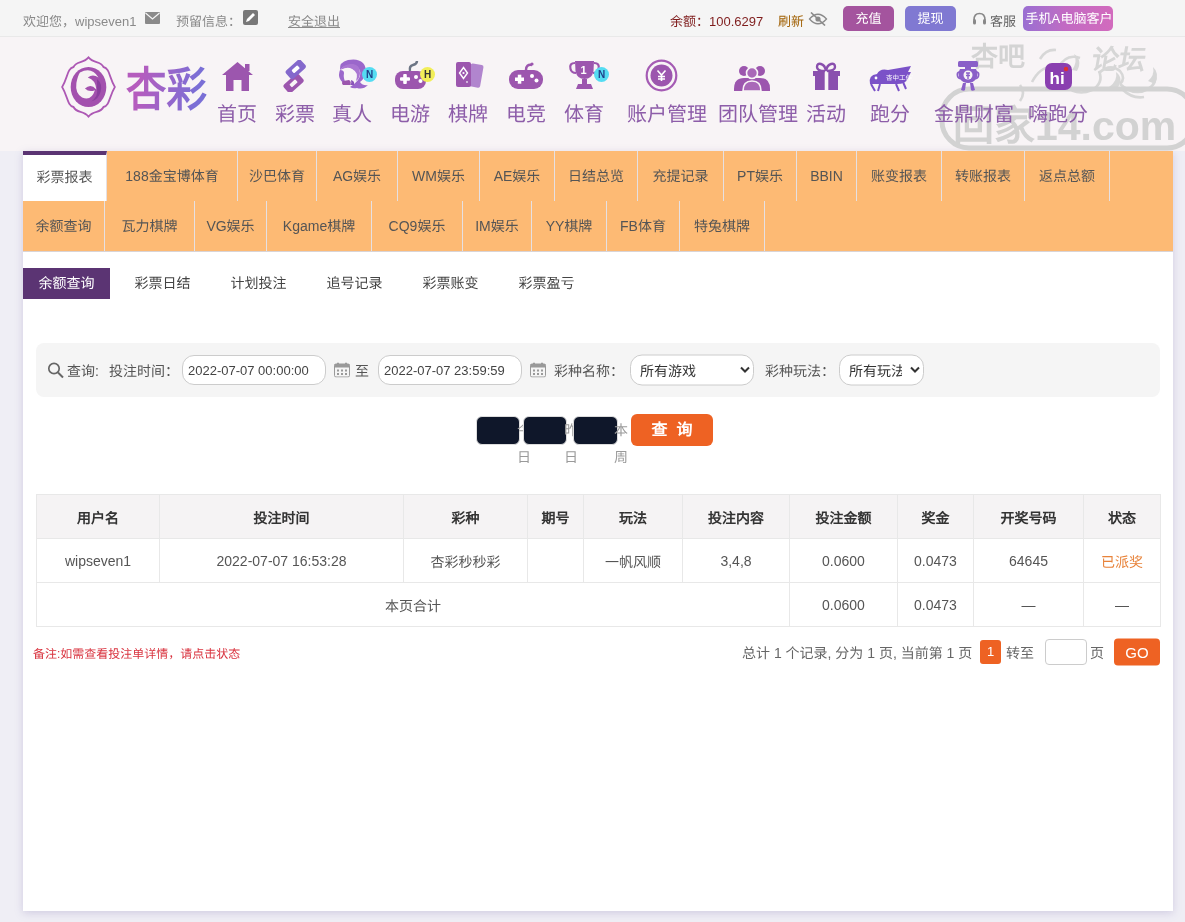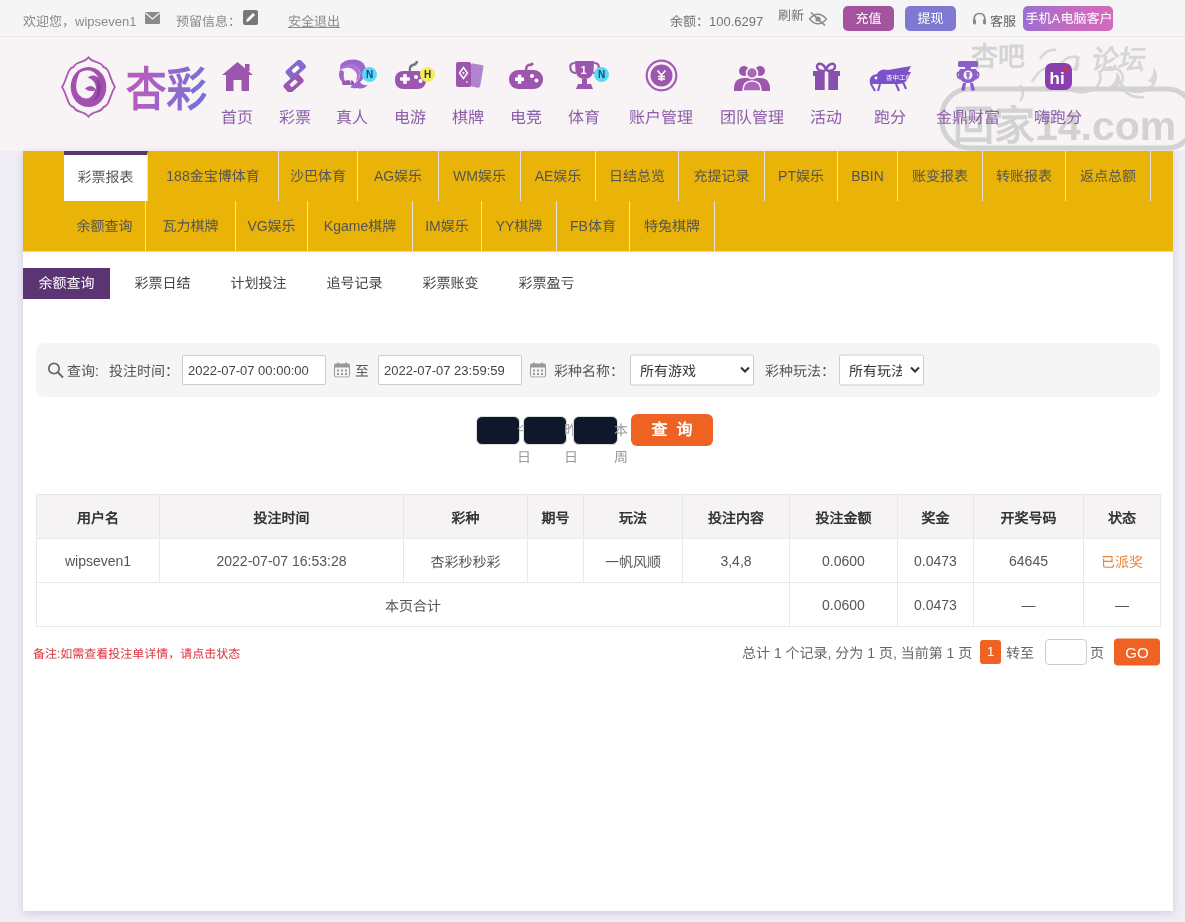--- a/index.html
+++ b/index.html
@@ -14,42 +14,42 @@
   color:#fff !important; font-size:13px; top:6px; }
 .btn-cz { background:#a4549e; left:843px; width:51px; }
 .btn-tx { background:#8079d2; left:905px; width:51px; }
 .btn-app { background:linear-gradient(90deg,#9a6fd2,#cc6cbe); left:1023px; width:57px;}
 .btn-pc { background:linear-gradient(90deg,#c06ac4,#d26bbd); left:1060px; width:53px; }
 
 .header { height:114px; background:#f8f4f6; position:relative; }
 .wm { position:absolute; left:0; top:0; width:1185px; height:114px; overflow:hidden; z-index:1;padding-left:24px; }
 .nav-item { position:absolute; top:20px; z-index:2; text-align:center; }
 .nav-item .ic { height:35px; display:flex; align-items:flex-end; justify-content:center; position:relative;}
-.nav-item .tx { font-size:16px; color:#8d5da9; margin-top:12px; white-space:nowrap; }
+.nav-item .tx { font-size:20px; color:#8d5da9; margin-top:6px; white-space:nowrap; }
 .badge { position:absolute; top:10px; right:9px; width:15px; height:15px; border-radius:50%;
   background:#55dcf2; color:#1f3f88; font-size:10px; font-weight:bold; text-align:center; line-height:15px; z-index:3;}
 .badge-h { background:#f2ee58; color:#333; }
 
 .panel { width:1150px; margin-left:23px; background:#fff; height:760px; position:relative;
   box-shadow:0 2px 8px rgba(130,115,175,.28); }
 
-.tabs { background:#eab308; border-bottom:1px solid #d9d4d6; font-size:14px; color:#555;padding-left:41px; }
+.tabs { background:#fdba74; border-bottom:1px solid #d9d4d6; font-size:14px; color:#555; }
 .trow { display:flex; }
 .tab { height:50px; line-height:50px; border-right:1px solid #e6e0e2; white-space:nowrap;
   text-align:center; overflow:hidden; }
 .tab.act { background:#fff; border-top:4px solid #5b3473; line-height:45px; }
 
 .subtabs { display:flex; padding-top:16px; background:#fff; }
 .stab { width:87px; height:31px; line-height:31px; text-align:center; font-size:14px; color:#444; margin-right:9px;}
 .stab.act { background:#5b3473; color:#fff; }
 
 .filter { margin:44px 0 0 13px; background:#f5f5f5; border-radius:8px; height:54px; width:1124px;
   position:relative; font-size:14px; color:#555; }
 .filter span, .filter svg, .filter input, .filter select { position:absolute; top:50%; transform:translateY(-50%); }
-.inp { height:30px; border:1px solid #ccc; border-radius:2px; background:#fff; font-size:13px; color:#444;
+.inp { height:30px; border:1px solid #ccc; border-radius:12px; background:#fff; font-size:13px; color:#444;
   font-family:"Liberation Sans",sans-serif; padding:0 5px; }
 select.inp { height:31px; font-size:14px; color:#333; }
 .cal { width:16px; height:15px; display:inline-block; }
 
 .qrow { position:relative; height:32px; margin-top:17px; }
 .qrow > * { position:absolute; top:0; }
 .qbtn { width:44px; height:29px; line-height:27px; text-align:center; border:1px solid #ddd; border-radius:6px;
   color:#9a9a9a; font-size:14px; background:#0f172a; top:2px;padding-left:40px;}
 .search-btn { width:82px; height:32px; line-height:32px; text-align:center; background:#ee6223; color:#fff;
   font-size:16px; border-radius:6px; letter-spacing:9px; text-indent:9px; font-weight:bold;}
@@ -78,22 +78,22 @@
   <svg style="left:145px;top:12px;" width="15" height="12" viewBox="0 0 15 12">
       <rect width="15" height="12" rx="1" fill="#8a8a8a"></rect>
       <path d="M0.5 1 L7.5 7 L14.5 1" stroke="#f5f5f5" stroke-width="1.2" fill="none"></path>
     </svg>
   <span style="left:176px;top:11px;">预留信息：</span>
   <svg style="left:243px;top:10px;" width="15" height="15" viewBox="0 0 15 15">
       <rect width="15" height="15" rx="2" fill="#787878"></rect>
       <path d="M3 12 L4 9 L10 3 L12 5 L6 11 Z" fill="#fff"></path>
     </svg>
   <span style="left:288px;top:11px;text-decoration:underline;color:#8a8a8a;">安全退出</span>
-  <span style="left:670px;top:11px;color:#737373;">余额：100.6297</span>
-  <span style="left:778px;top:5px;color:#737373;">刷新</span>
+  <span style="left:670px;top:11px;color:#7f1d1d;">余额：100.6297</span>
+  <span style="left:778px;top:11px;color:#a16207;">刷新</span>
   <svg style="left:808px;top:12px;" width="20" height="14" viewBox="0 0 20 14">
     <path d="M1.5 7 Q10 -2.5 18.5 7 Q10 16.5 1.5 7 Z" fill="none" stroke="#8a8a8a" stroke-width="1.3"></path>
     <circle cx="10" cy="7" r="2.6" fill="#8a8a8a"></circle>
     <path d="M3 0.5 L17 13.5" stroke="#8a8a8a" stroke-width="1.6"></path>
   </svg>
   <span class="tb-btn btn-cz">充值</span>
   <span class="tb-btn btn-tx">提现</span>
   <svg style="left:972px;top:12px;" width="15" height="14" viewBox="0 0 15 14">
     <path d="M2 8 Q2 1.5 7.5 1.5 Q13 1.5 13 8" fill="none" stroke="#888" stroke-width="1.6"></path>
     <rect x="1" y="7" width="3" height="5.5" rx="1.5" fill="#888"></rect>
@@ -311,20 +311,21 @@
       <div class="tab" style="width:60px;">BBIN</div>
       <div class="tab" style="width:85px;">账变报表</div>
       <div class="tab" style="width:83px;">转账报表</div>
       <div class="tab" style="width:85px;">返点总额</div>
     </div>
     <div class="trow">
       <div class="tab" style="width:82px;">余额查询</div>
       <div class="tab" style="width:90px;">瓦力棋牌</div>
       <div class="tab" style="width:72px;">VG娱乐</div>
       <div class="tab" style="width:105px;">Kgame棋牌</div>
+      <div class="tab" style="width:91px;">CQ9娱乐</div>
       <div class="tab" style="width:69px;">IM娱乐</div>
       <div class="tab" style="width:75px;">YY棋牌</div>
       <div class="tab" style="width:73px;">FB体育</div>
       <div class="tab" style="width:85px;">特兔棋牌</div>
     </div>
   </div>
   <div class="subtabs">
     <div class="stab act">余额查询</div>
     <div class="stab">彩票日结</div>
     <div class="stab">计划投注</div>

